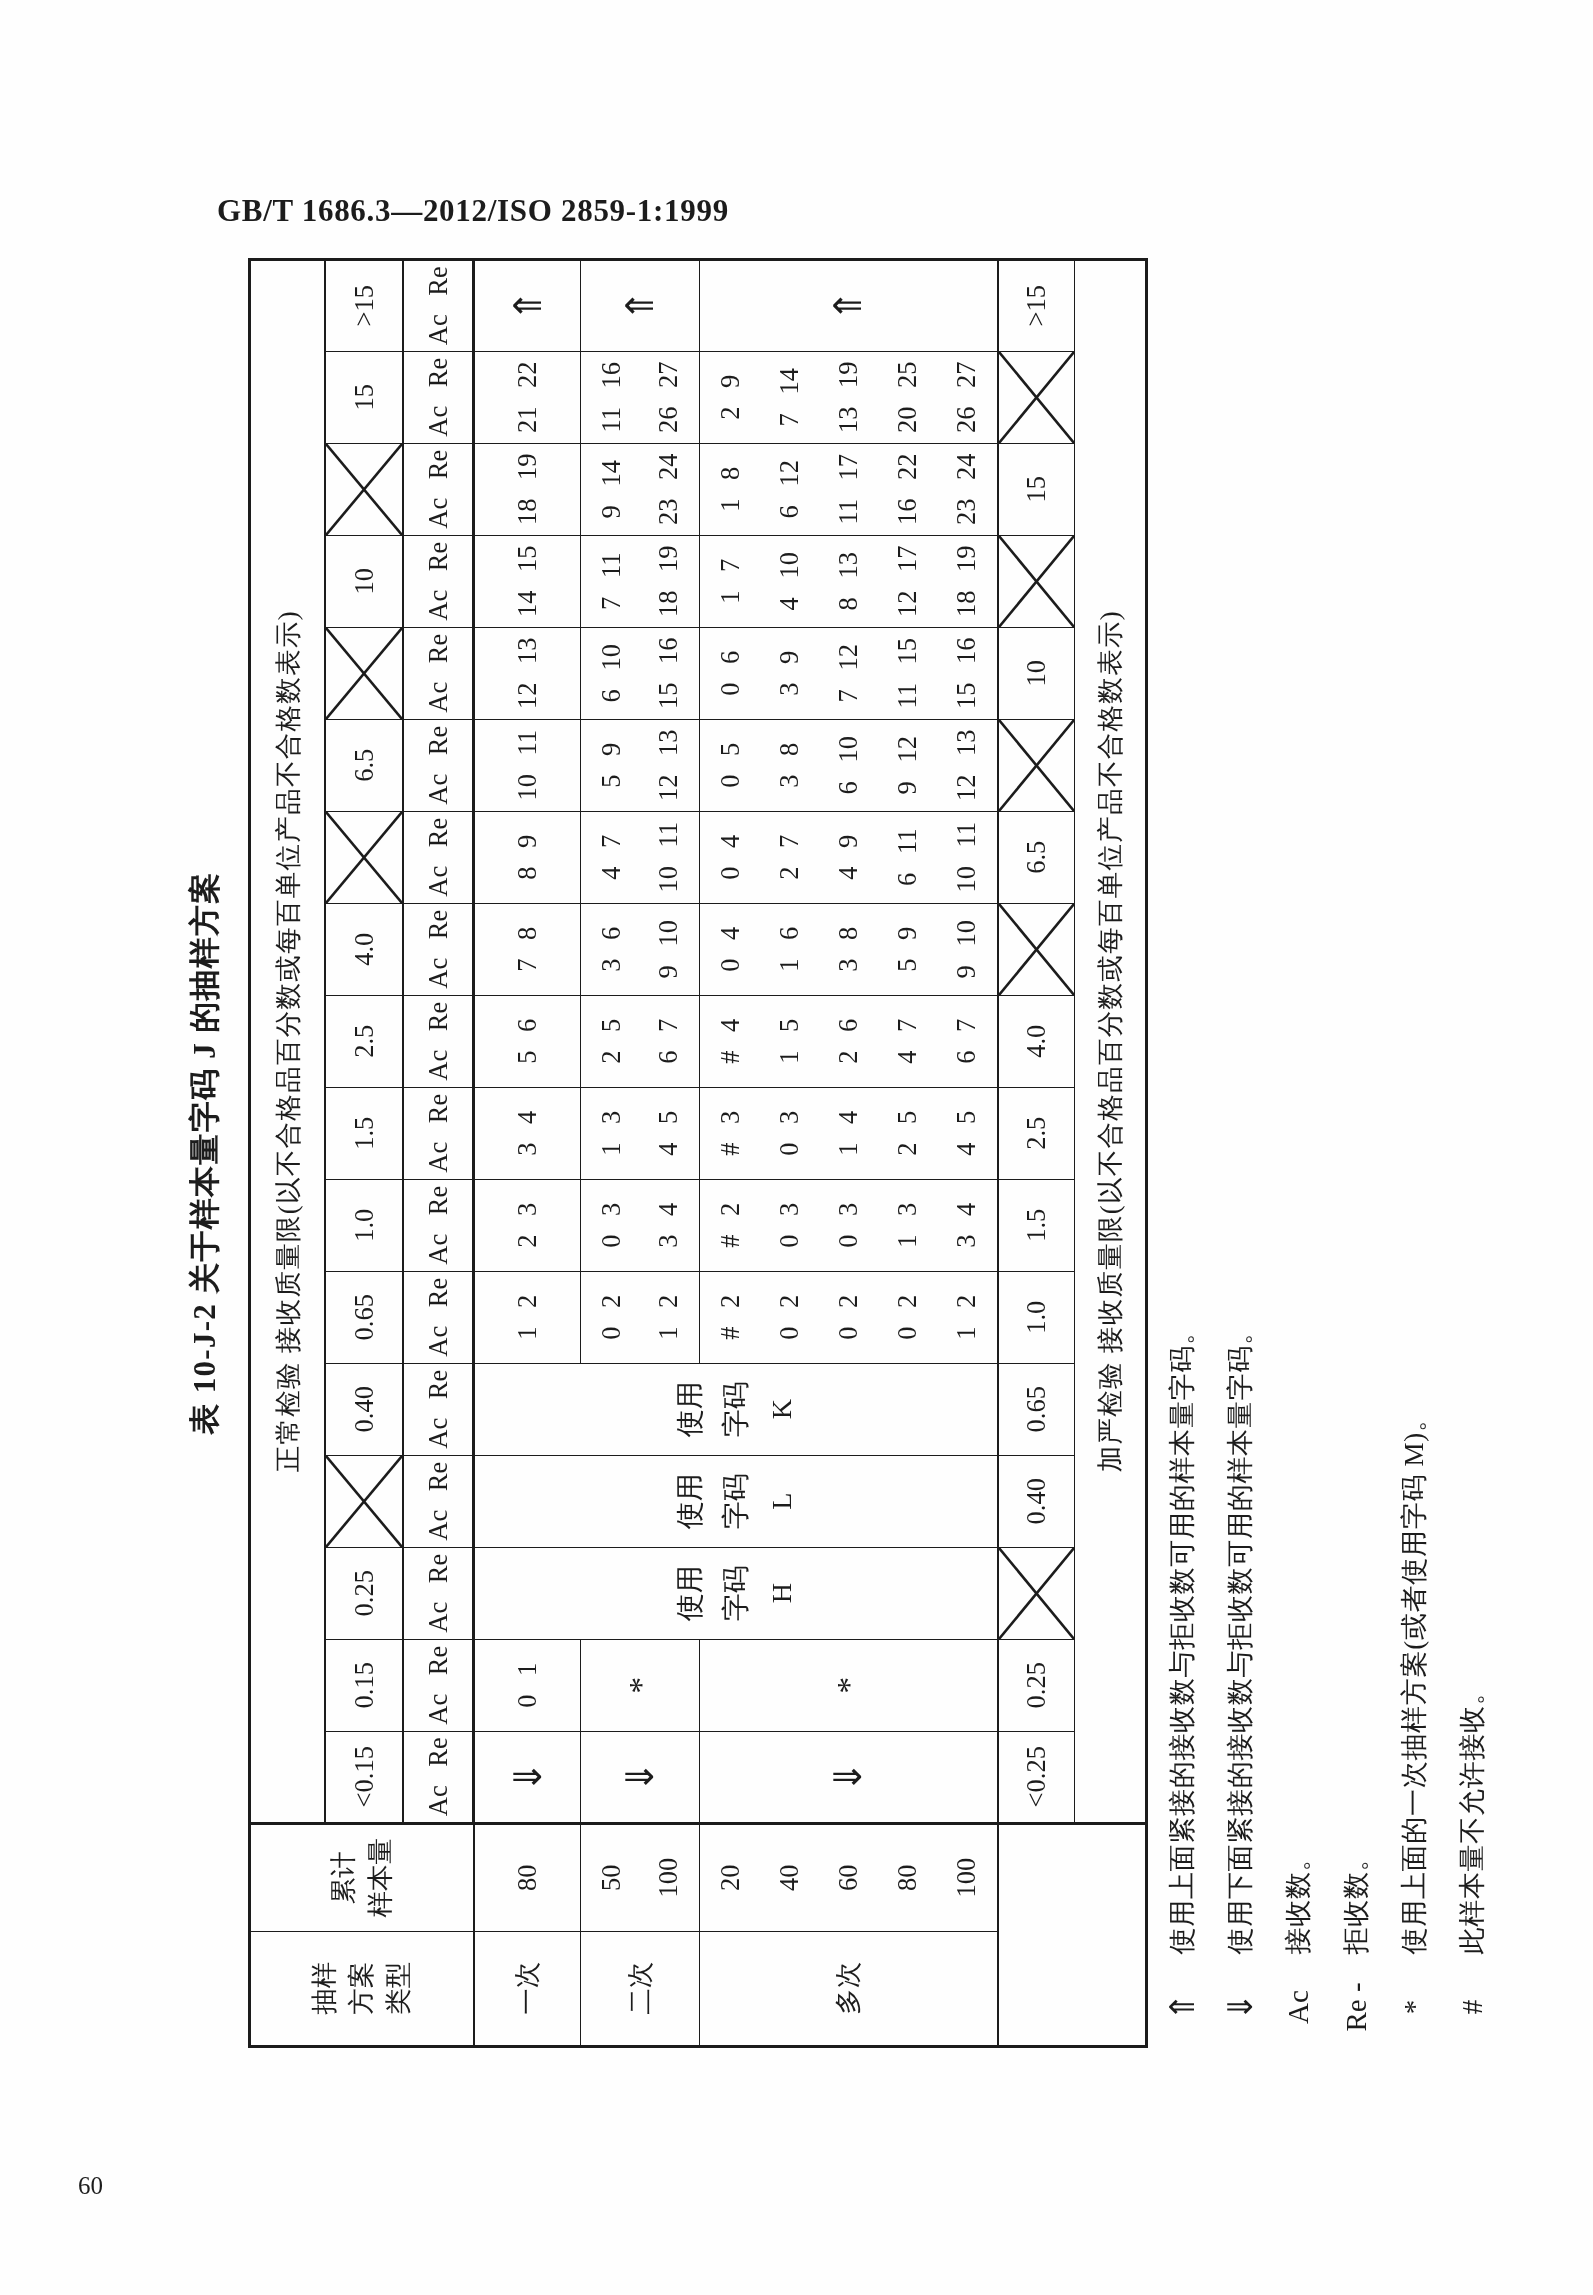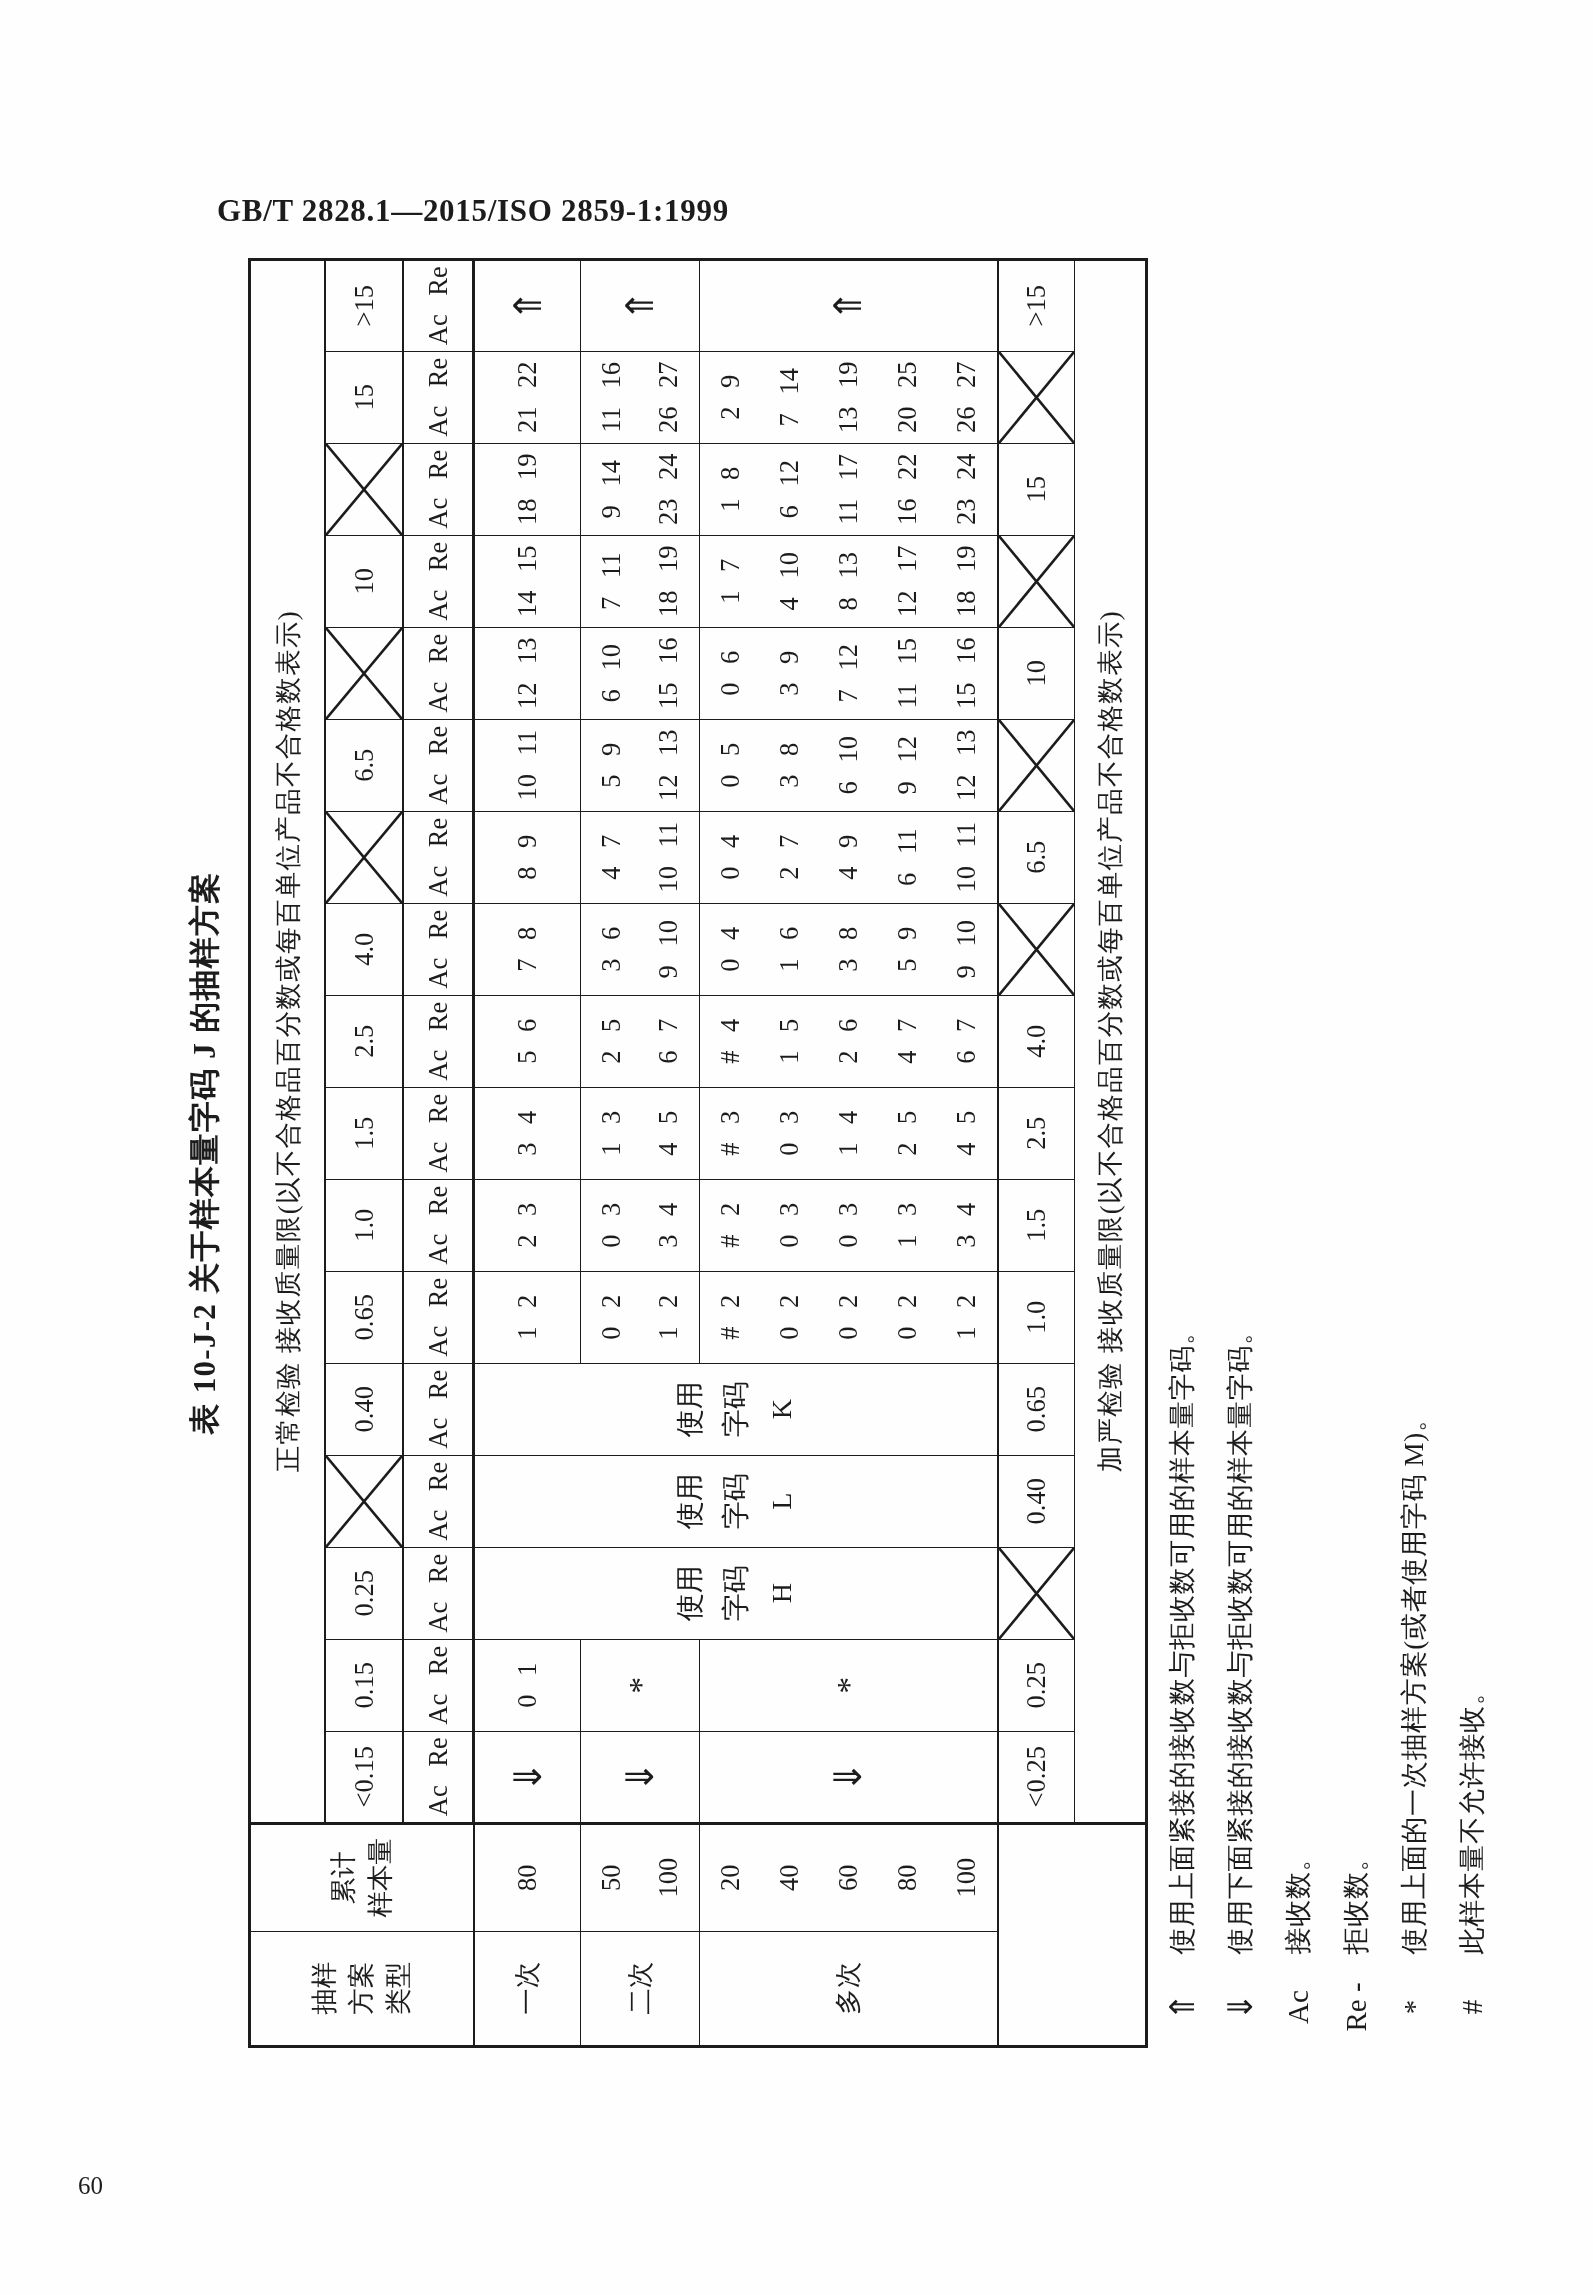--- a/index.html
+++ b/index.html
@@ -45,21 +45,21 @@
   .footnote{height:58px;display:flex;align-items:center;font-size:27px;}
   .fsym{width:60px;text-align:center;flex:none;font-size:29px;}
   .fsym.arrowsym{font-family:"DejaVu Sans",sans-serif;font-size:34px;}
   .ftext{margin-left:22.5px;letter-spacing:0.7px;}
 </style>
 </head>
 <body>
 
 <div id="sheet">
 
-  <div id="doc-header">GB/T 2828.1—2015/ISO 2859-1:1999</div>
+  <div id="doc-header">GB/T 1686.3—2012/ISO 2859-1:1999</div>
 
   <div id="rot-wrap">
     <div id="logical">
 
       <div id="table-title">表 10-J-2  关于样本量字码 J 的抽样方案</div>
 
       <table id="sampling-table">
         <colgroup id="cols">
             <col style="width: 115px;">
             <col style="width: 108px;">

